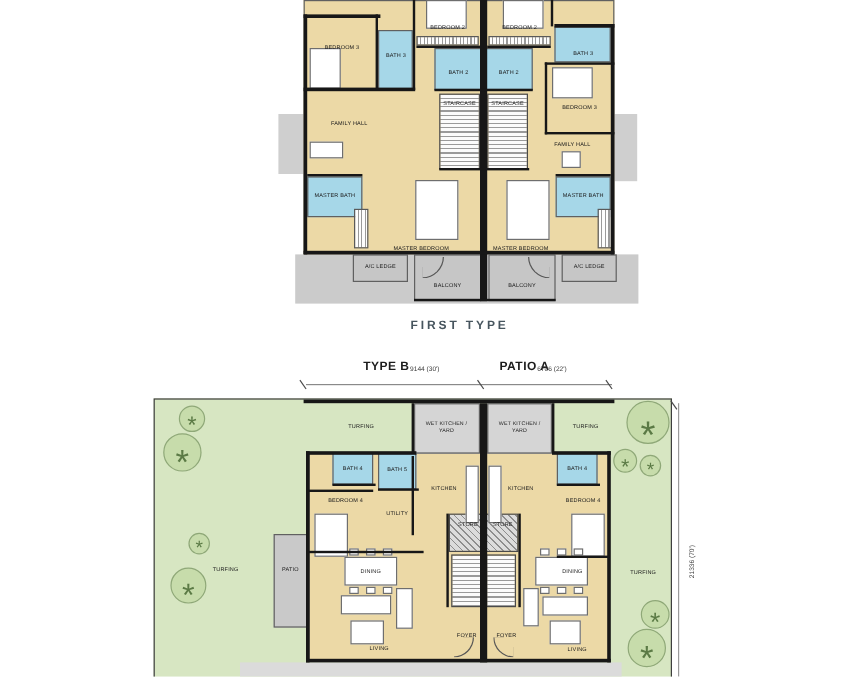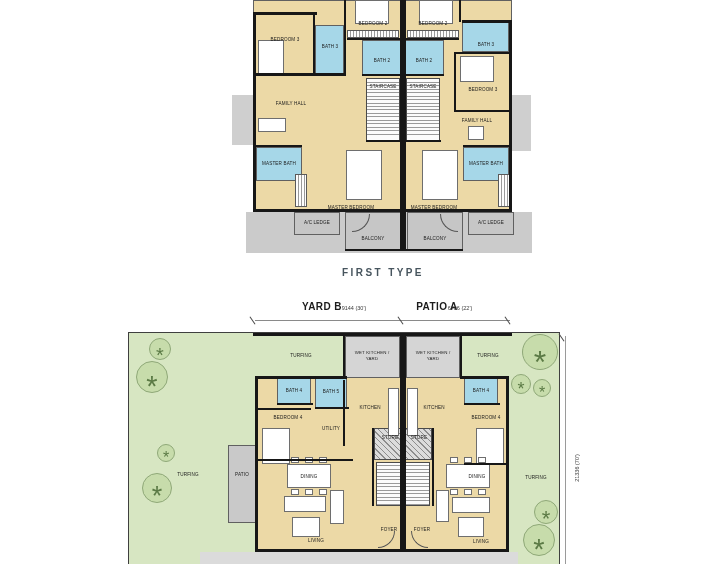--- a/index.html
+++ b/index.html
@@ -104,21 +104,21 @@
       <div class="it lbl" style="left: 434px; top: 207px; transform: translate(-50%, -50%);">MASTER BEDROOM</div>
       <div class="it lbl" style="left: 317px; top: 222px; transform: translate(-50%, -50%);">A/C LEDGE</div>
       <div class="it lbl" style="left: 373px; top: 238px; transform: translate(-50%, -50%);">BALCONY</div>
       <div class="it lbl" style="left: 435px; top: 238px; transform: translate(-50%, -50%);">BALCONY</div>
       <div class="it lbl" style="left: 491px; top: 222px; transform: translate(-50%, -50%);">A/C LEDGE</div>
     </div>
 
   <div class="it title-ff">FIRST TYPE</div>
 
   <div>
-    <span class="it tb">YARD B</span>
+    <span class="it tb">TYPE B</span>
     <span class="it tbd">9144 (30')</span>
     <span class="it ta">PATIO A</span>
     <span class="it tad">6706 (22')</span>
     <div class="it dl"></div>
     <div class="tick" style="left:252px"></div>
     <div class="tick" style="left:400px"></div>
     <div class="tick" style="left:507px"></div>
   </div>
 
   <div class="layer">

